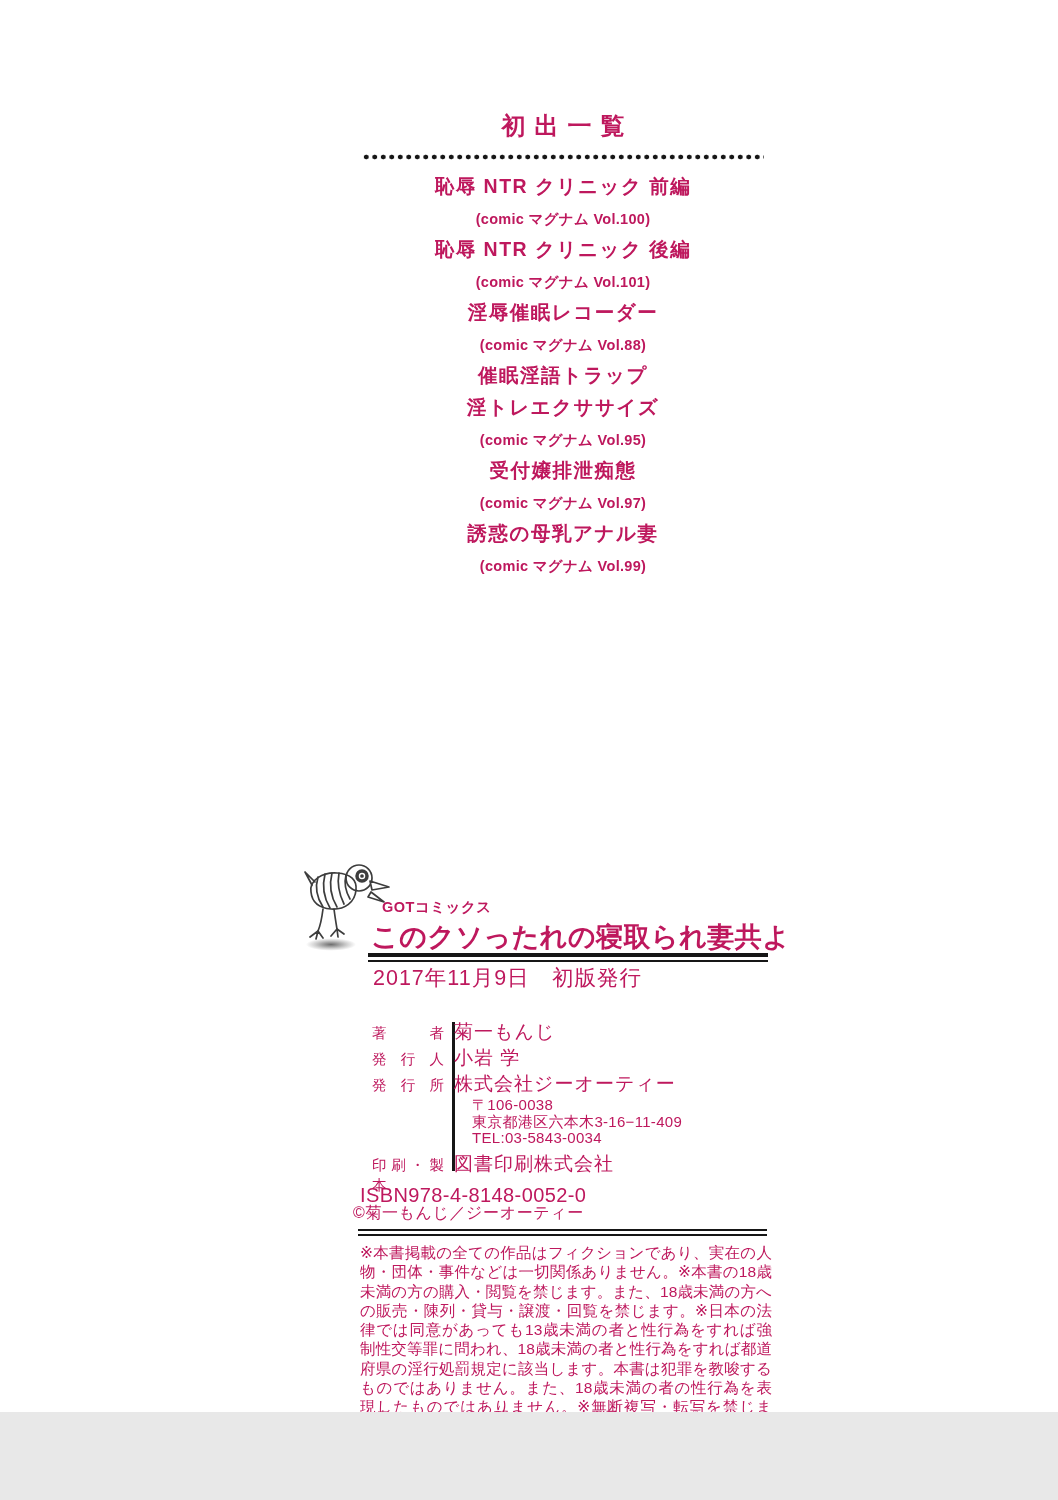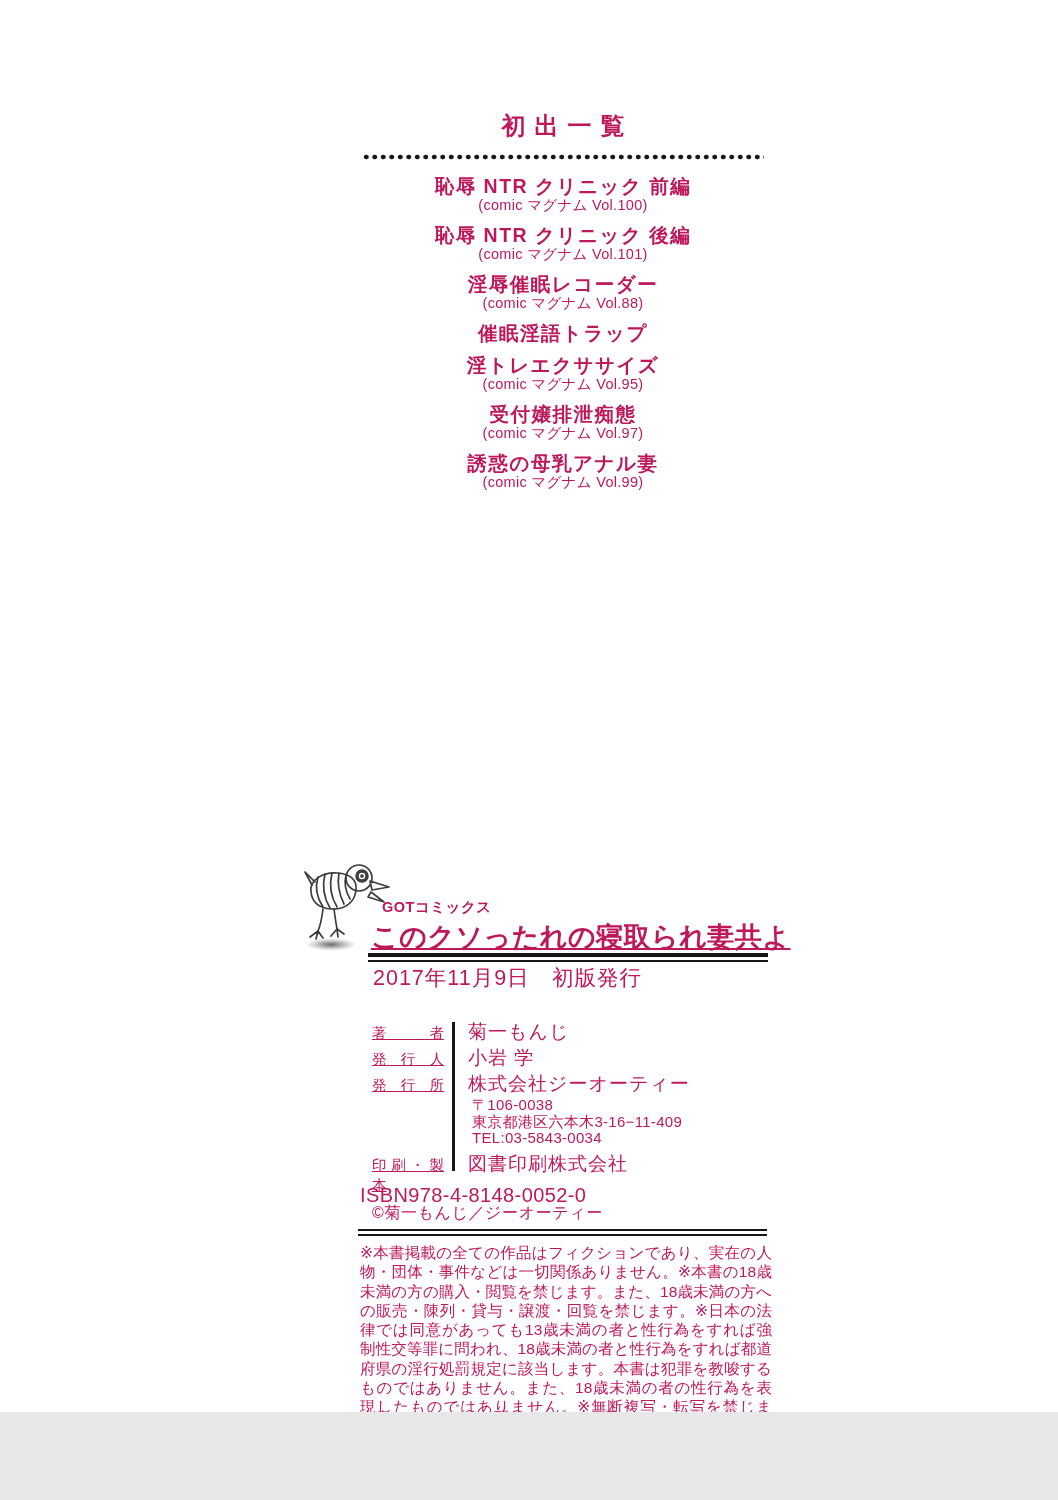--- a/index.html
+++ b/index.html
@@ -29,47 +29,47 @@
     background-image:radial-gradient(circle,#161616 2.1px,rgba(0,0,0,0) 2.7px);
     background-size:8.5px 6px;
     background-repeat:repeat-x;
     background-position:left center;
   }
   .entry{margin-bottom:11px;}
   .entry-title{
     font-size:19.5px;font-weight:700;letter-spacing:1.5px;line-height:21px;
   }
   .entry-source{
-    font-size:14.5px;font-weight:400;letter-spacing:0.3px;line-height:17px;margin-top:0;
+    font-size:14.5px;font-weight:700;letter-spacing:0.3px;line-height:17px;margin-top:14px;
   }
 
   
   .bird-logo{position:absolute;left:301px;top:860px;width:92px;height:80px;}
   .bird-shadow{
     position:absolute;left:305px;top:938px;width:52px;height:13px;
     background:radial-gradient(ellipse closest-side,rgba(85,85,85,0.85),rgba(140,140,140,0.4) 62%,rgba(220,220,220,0) 96%);
     border-radius:50%;
   }
   .imprint{position:absolute;left:382px;top:898px;font-size:14.5px;font-weight:700;letter-spacing:0.5px;}
-  .book-title{position:absolute;left:371px;top:919px;font-size:27px;font-weight:700;letter-spacing:0.5px;white-space:nowrap;text-decoration:underline;}
+  .book-title{position:absolute;left:371px;top:919px;font-size:27px;font-weight:700;letter-spacing:0.5px;white-space:nowrap;}
   .title-rule{position:absolute;left:368px;top:953px;width:400px;height:3px;border-top:4px solid #161616;border-bottom:2px solid #161616;}
   .print-date{position:absolute;left:373px;top:963px;font-size:21.5px;font-weight:400;letter-spacing:1px;}
 
   .credits{position:absolute;left:372px;top:1019px;width:400px;}
   .credits-bar{position:absolute;left:452px;top:1022px;width:2.5px;height:149px;background:#161616;}
   .credit-row{display:flex;align-items:flex-start;margin-bottom:1px;}
   .credit-label{
     width:72px;font-size:14.5px;line-height:20px;padding-top:4px;
-    text-align:justify;text-align-last:justify;text-decoration:underline;
+    text-align:justify;text-align-last:justify;
   }
-  .credit-value{margin-left:24px;font-size:19px;line-height:25px;letter-spacing:1px;white-space:nowrap;}
+  .credit-value{margin-left:10px;font-size:19px;line-height:25px;letter-spacing:1px;white-space:nowrap;}
   .credit-address{margin:1px 0 4px 100px;font-size:15px;line-height:16.5px;letter-spacing:0.3px;}
 
   .isbn-line{position:absolute;left:360px;top:1184px;font-size:20px;letter-spacing:0.4px;}
-  .copyright-line{position:absolute;left:372px;top:1203px;font-size:16px;letter-spacing:0.6px;}
+  .copyright-line{position:absolute;left:353px;top:1203px;font-size:16px;letter-spacing:0.6px;}
 
   .disclaimer-rule{position:absolute;left:358px;top:1229px;width:409px;height:3px;border-top:2.5px solid #161616;border-bottom:2px solid #161616;}
   .disclaimer{
     position:absolute;left:360px;top:1243px;width:412px;
     font-size:15.5px;line-height:19.3px;letter-spacing:0.1px;
     text-align:justify;
   }
   .digital-note{
     position:absolute;left:360px;top:1408px;width:412px;
     font-size:15.5px;line-height:19.5px;letter-spacing:0.1px;

